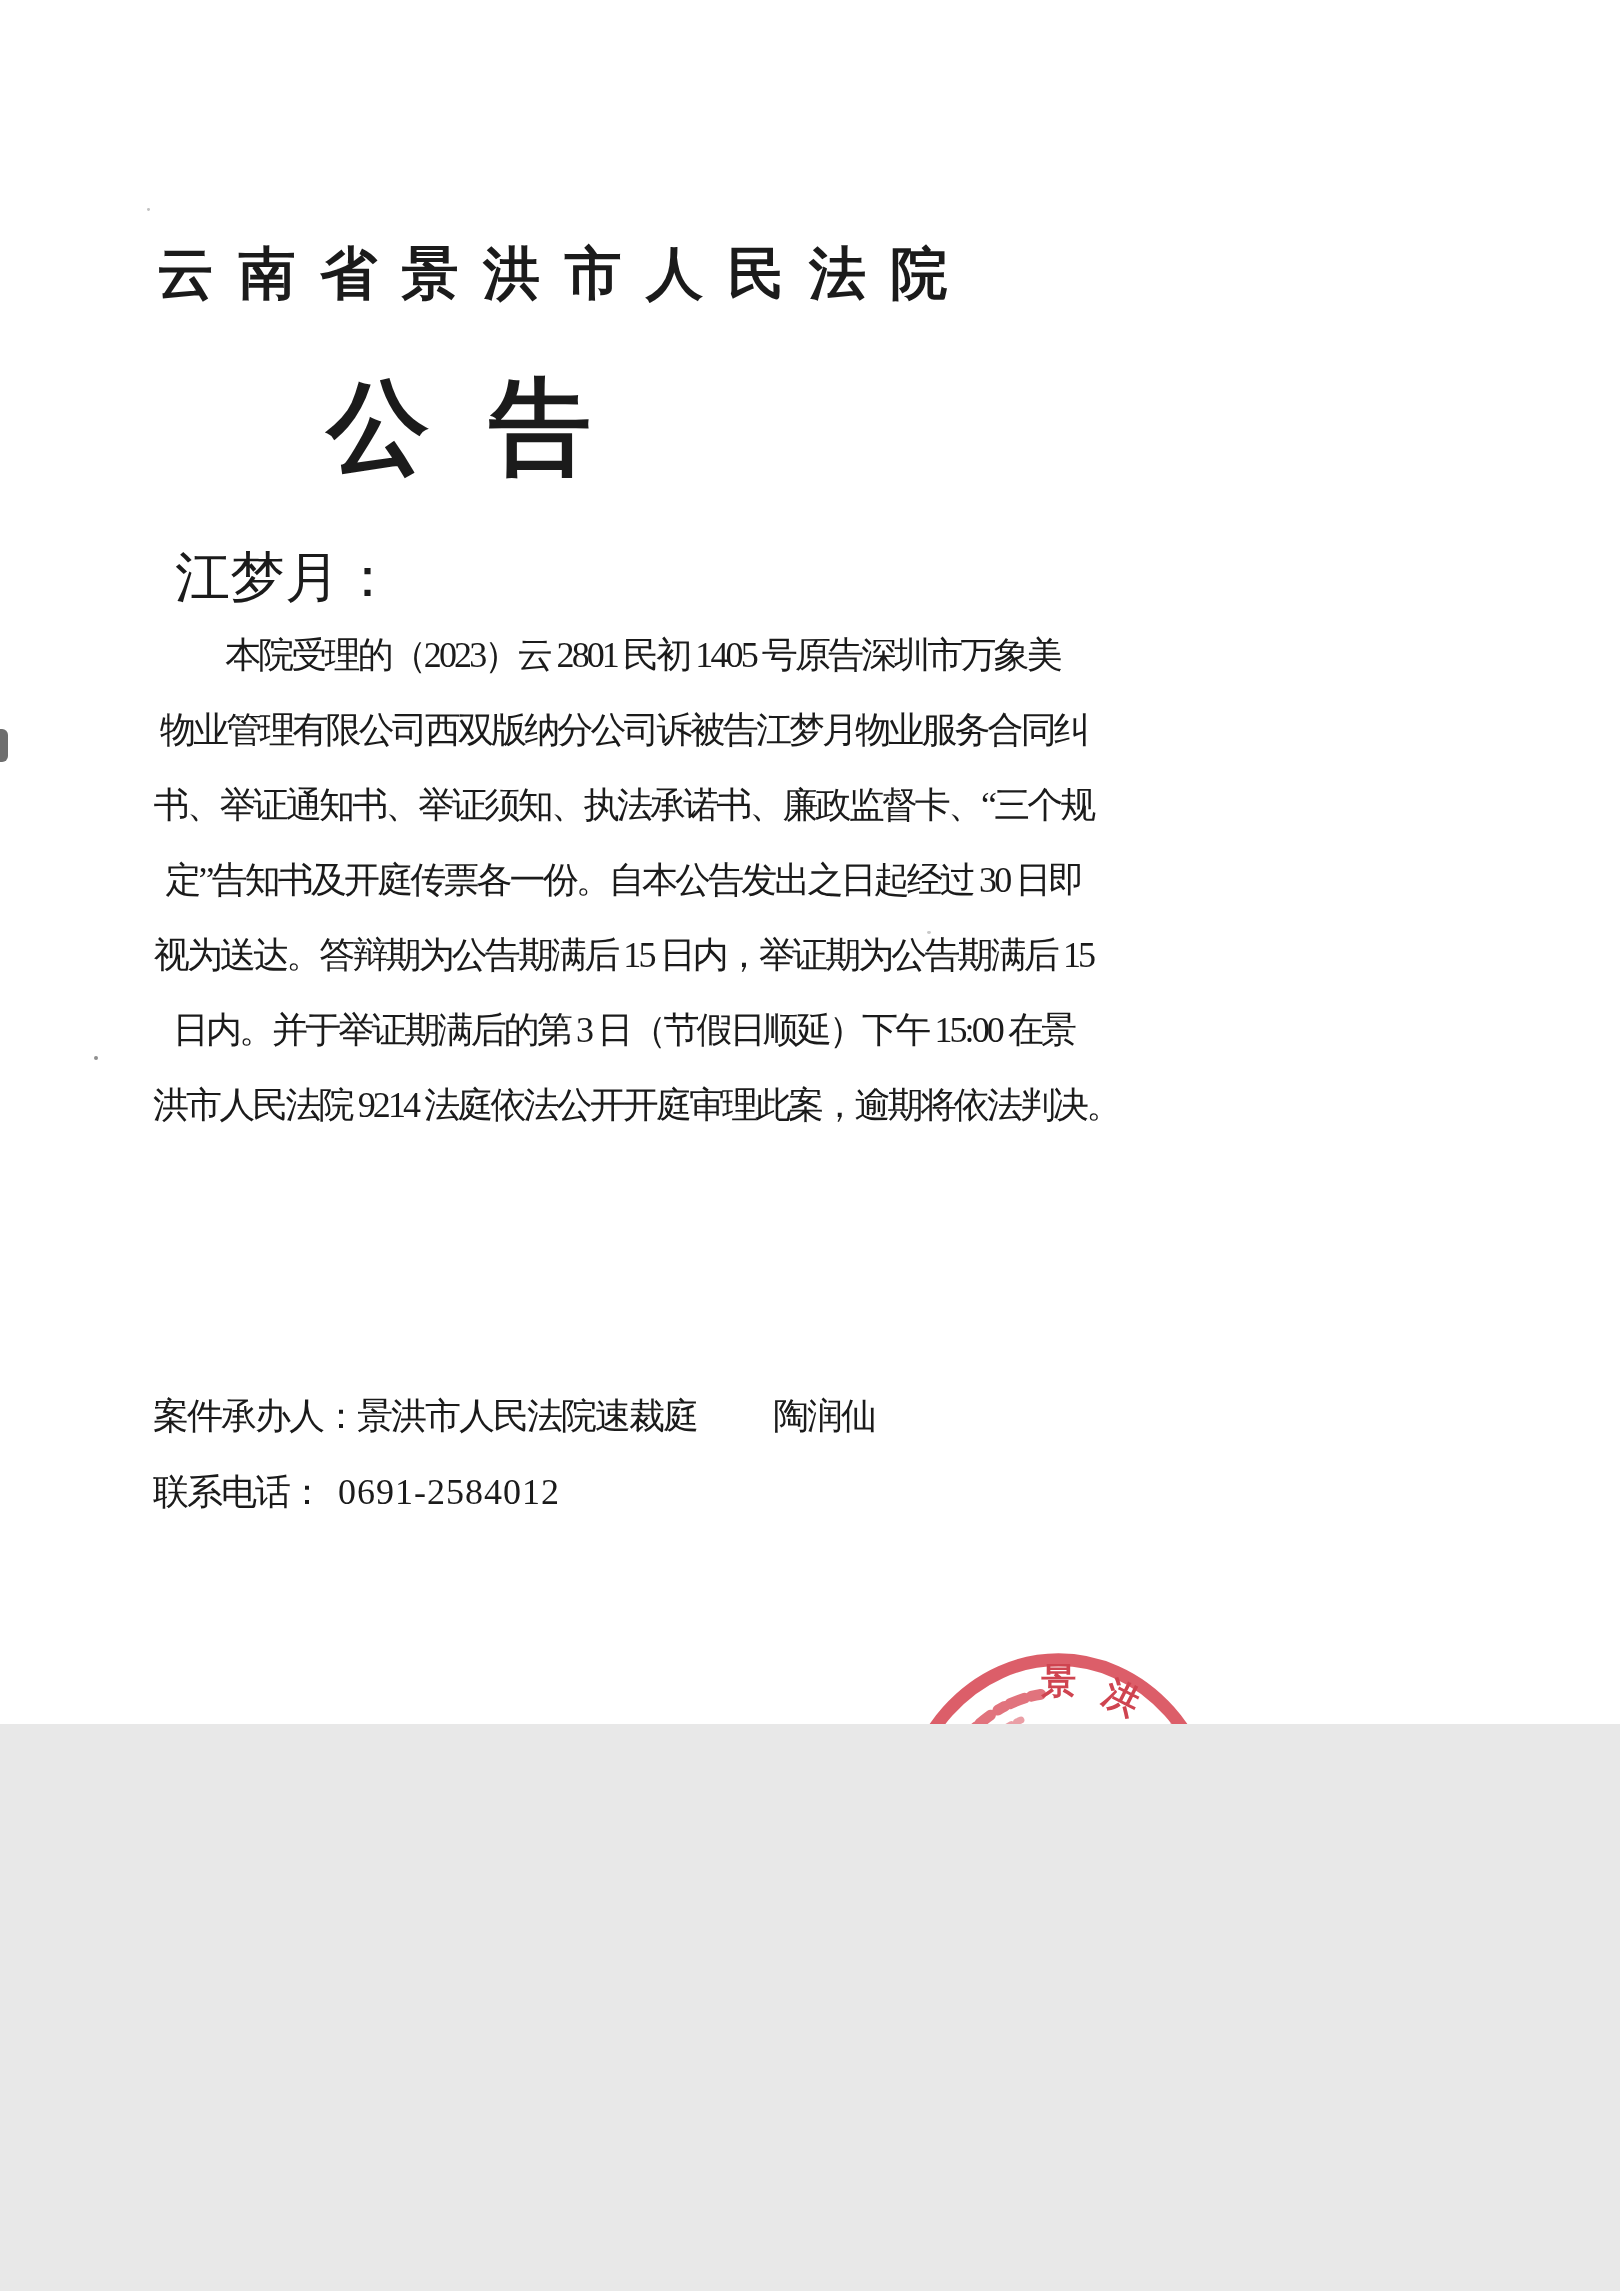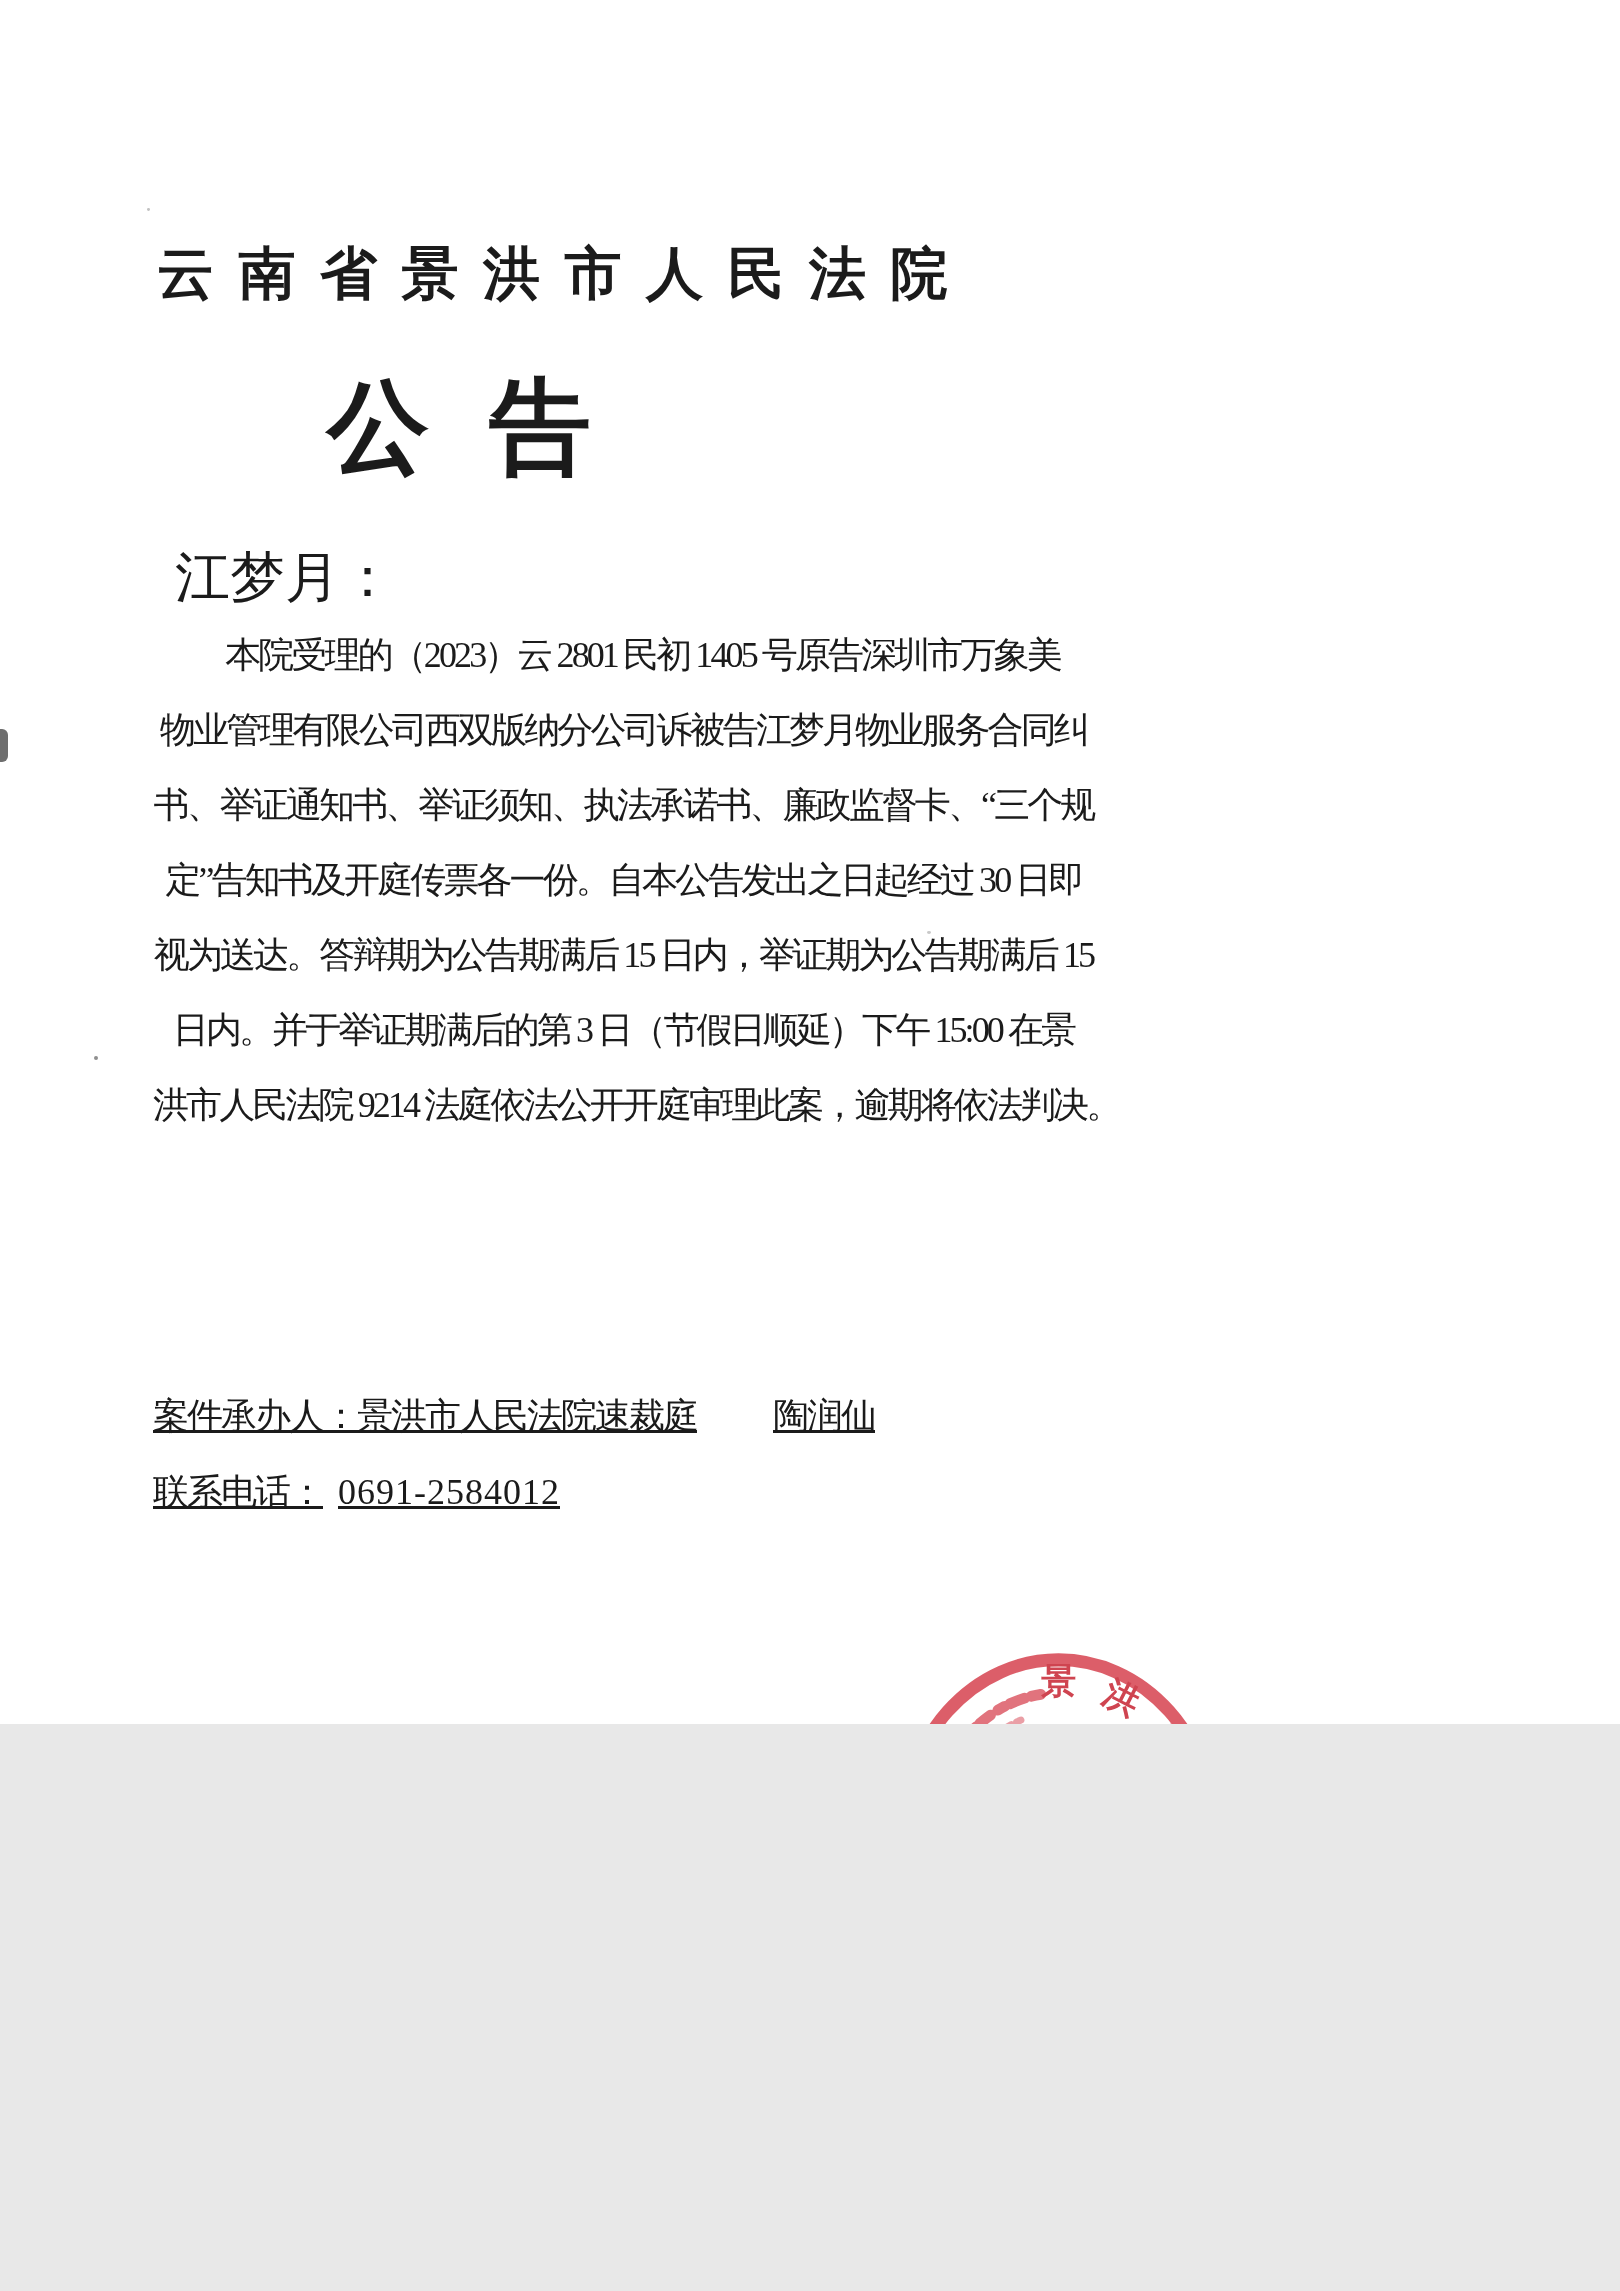--- a/index.html
+++ b/index.html
@@ -7,21 +7,21 @@
         font-family:"Liberation Serif","DejaVu Serif",serif;color:#1b1b1b;}
   .court-name{position:absolute;left:157px;top:241px;font-size:57px;font-weight:600;
         letter-spacing:24.5px;white-space:nowrap;line-height:65px;}
   .doc-title{position:absolute;left:327px;top:374px;display:flex;gap:60px;
         font-size:102px;font-weight:600;line-height:108px;}
   .addressee{position:absolute;left:153px;top:545px;font-size:55px;line-height:65px;margin-left:22px;}
   .body-block{position:absolute;left:153px;top:618px;width:941px;}
   .bline{font-size:36px;letter-spacing:-2.9px;line-height:75px;height:75px;white-space:nowrap;text-align:center;}
   .bline.indent{text-indent:38px;}
   .contact-block{position:absolute;left:153px;top:1378px;font-size:36px;letter-spacing:-2px;}
-  .cline{line-height:76px;height:76px;white-space:nowrap;text-decoration:underline;}
+  .cline{line-height:76px;height:76px;white-space:nowrap;}
   .handler-name{margin-left:76px;}
   .phone-number{margin-left:15px;letter-spacing:1px;}
   .sig-line{position:absolute;left:914px;top:1778px;font-size:37px;line-height:45px;
         white-space:nowrap;z-index:3;}
   .date-line{position:absolute;left:866px;top:1852px;font-size:37px;letter-spacing:1px;
         line-height:45px;white-space:nowrap;z-index:3;}
   .seal{position:absolute;left:877px;top:1645px;width:363px;height:382px;z-index:2;color:#d9505c;}
   .seal-char{font-size:36px;font-weight:bold;fill:#cf4450;text-anchor:middle;
         font-family:"Liberation Serif","DejaVu Serif",serif;}
   .speck{position:absolute;border-radius:50%;}

